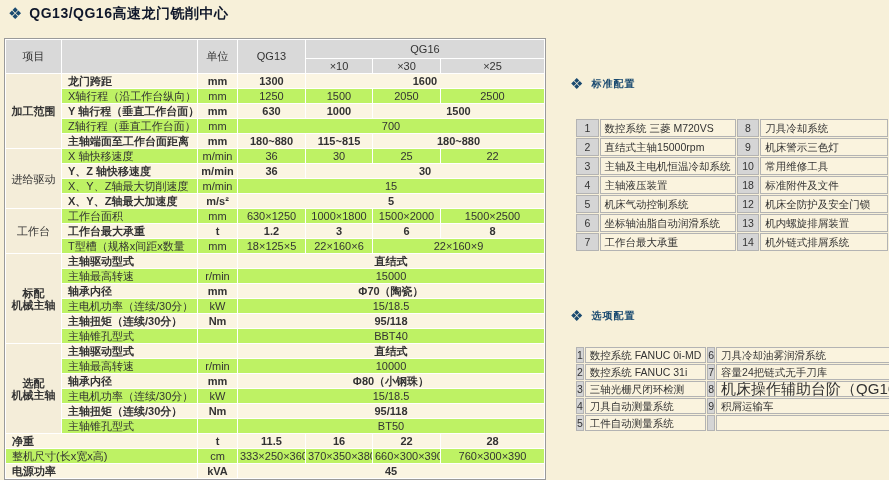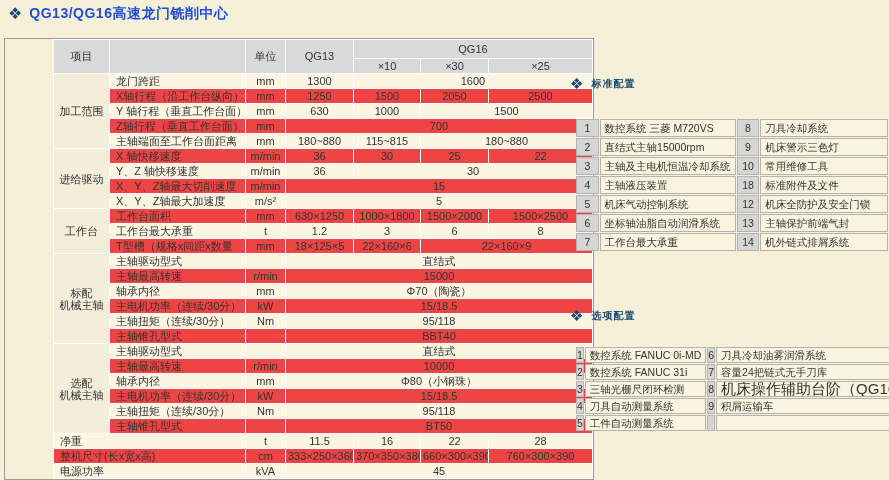--- a/index.html
+++ b/index.html
@@ -9,33 +9,33 @@
     background:#f7f0d9;
     font-family:"Liberation Sans","DejaVu Sans",sans-serif;
     color:#333;
     overflow:hidden;
   }
   .diamond { display:inline-block; color:#1a4a70; font-style:normal; }
 
   
   .page-title { position:absolute; left:8px; top:5px; display:flex; align-items:center; gap:7px; }
   .page-title .diamond { font-size:16px; line-height:16px; }
-  .page-title h1 { font-size:14px; font-weight:bold; color:#1d4ed8; letter-spacing:0.5px; }
+  .page-title h1 { font-size:14px; font-weight:bold; color:#0f172a; letter-spacing:0.5px; }
 
   
-  .spec-wrap { position:absolute; left:4px; top:38px; border:1px solid #9a9a9a;padding-left:48px; }
+  .spec-wrap { position:absolute; left:4px; top:38px; border:1px solid #9a9a9a; }
   table.spec { border-collapse:collapse; table-layout:fixed; width:539px; font-size:11px; }
   table.spec th, table.spec td {
     border:1px solid #ffffff; height:15px; line-height:13px;
     padding:0 2px; overflow:hidden; white-space:nowrap; text-align:center;
   }
   table.spec th { background:#d9d9d9; font-weight:normal; color:#333; }
   table.spec th.h-top { height:19px; }
-  tr.cream > td { background:#fbf5e2; }
-  tr.blue  > td { background:#ef4444; }
+  tr.cream > td { background:#fbf5e2;font-weight:bold; }
+  tr.blue  > td { background:#bef264; }
   table.spec td.group { background:#f4edd9 !important; white-space:pre-line; line-height:12px;margin-left:41px; }
   table.spec td.label { text-align:left; padding-left:6px; }
 
   
   .sec-head { position:absolute; display:flex; align-items:center; gap:8px; }
   .sec-head .diamond { font-size:15px; line-height:15px; }
   .sec-head h2 { font-size:10px; font-weight:bold; color:#1a4a70; letter-spacing:1px; }
 
   
   table.cfg { border-collapse:separate; border-spacing:1px; table-layout:fixed; font-size:10.5px; position:absolute; }
@@ -294,21 +294,21 @@
   <tr>
     <td class="no">5</td>
     <td class="txt">机床气动控制系统</td>
     <td class="no">12</td>
     <td class="txt">机床全防护及安全门锁</td>
   </tr>
   <tr>
     <td class="no">6</td>
     <td class="txt">坐标轴油脂自动润滑系统</td>
     <td class="no">13</td>
-    <td class="txt">主轴保护前端气封</td>
+    <td class="txt">机内螺旋排屑装置</td>
   </tr>
   <tr>
     <td class="no">7</td>
     <td class="txt">工作台最大承重</td>
     <td class="no">14</td>
     <td class="txt">机外链式排屑系统</td>
   </tr>
 </tbody>
   </table>
 

